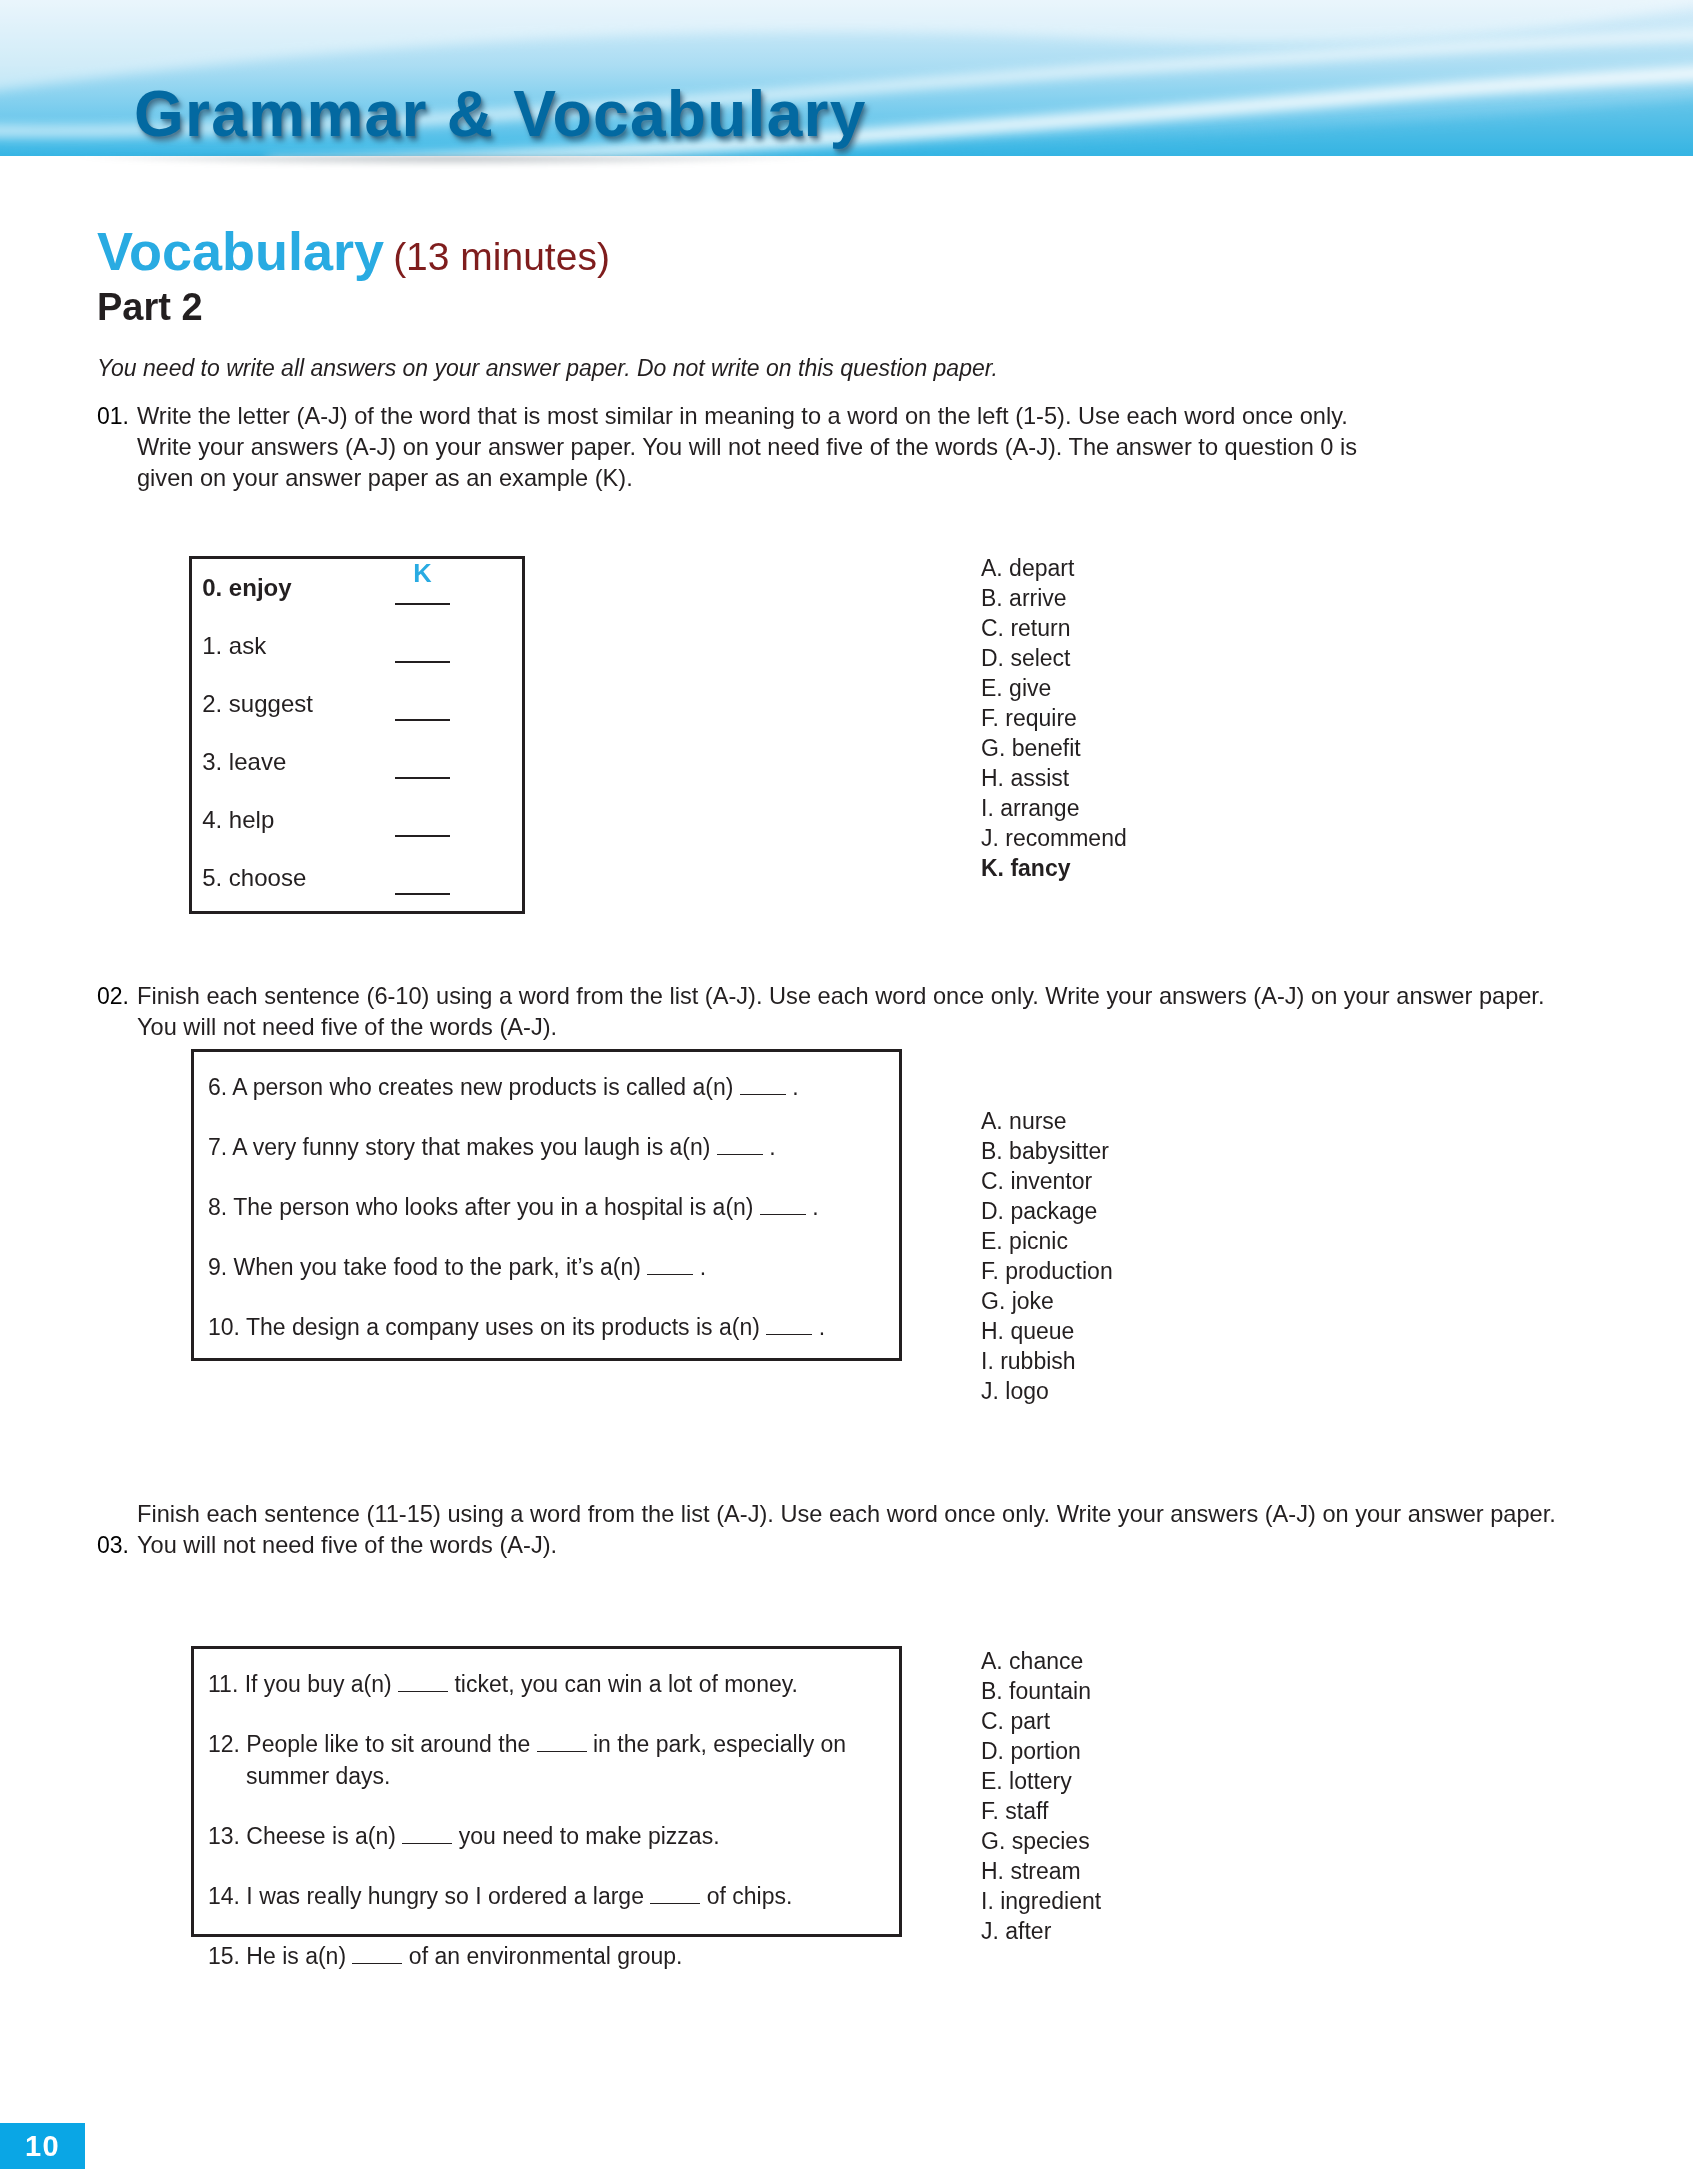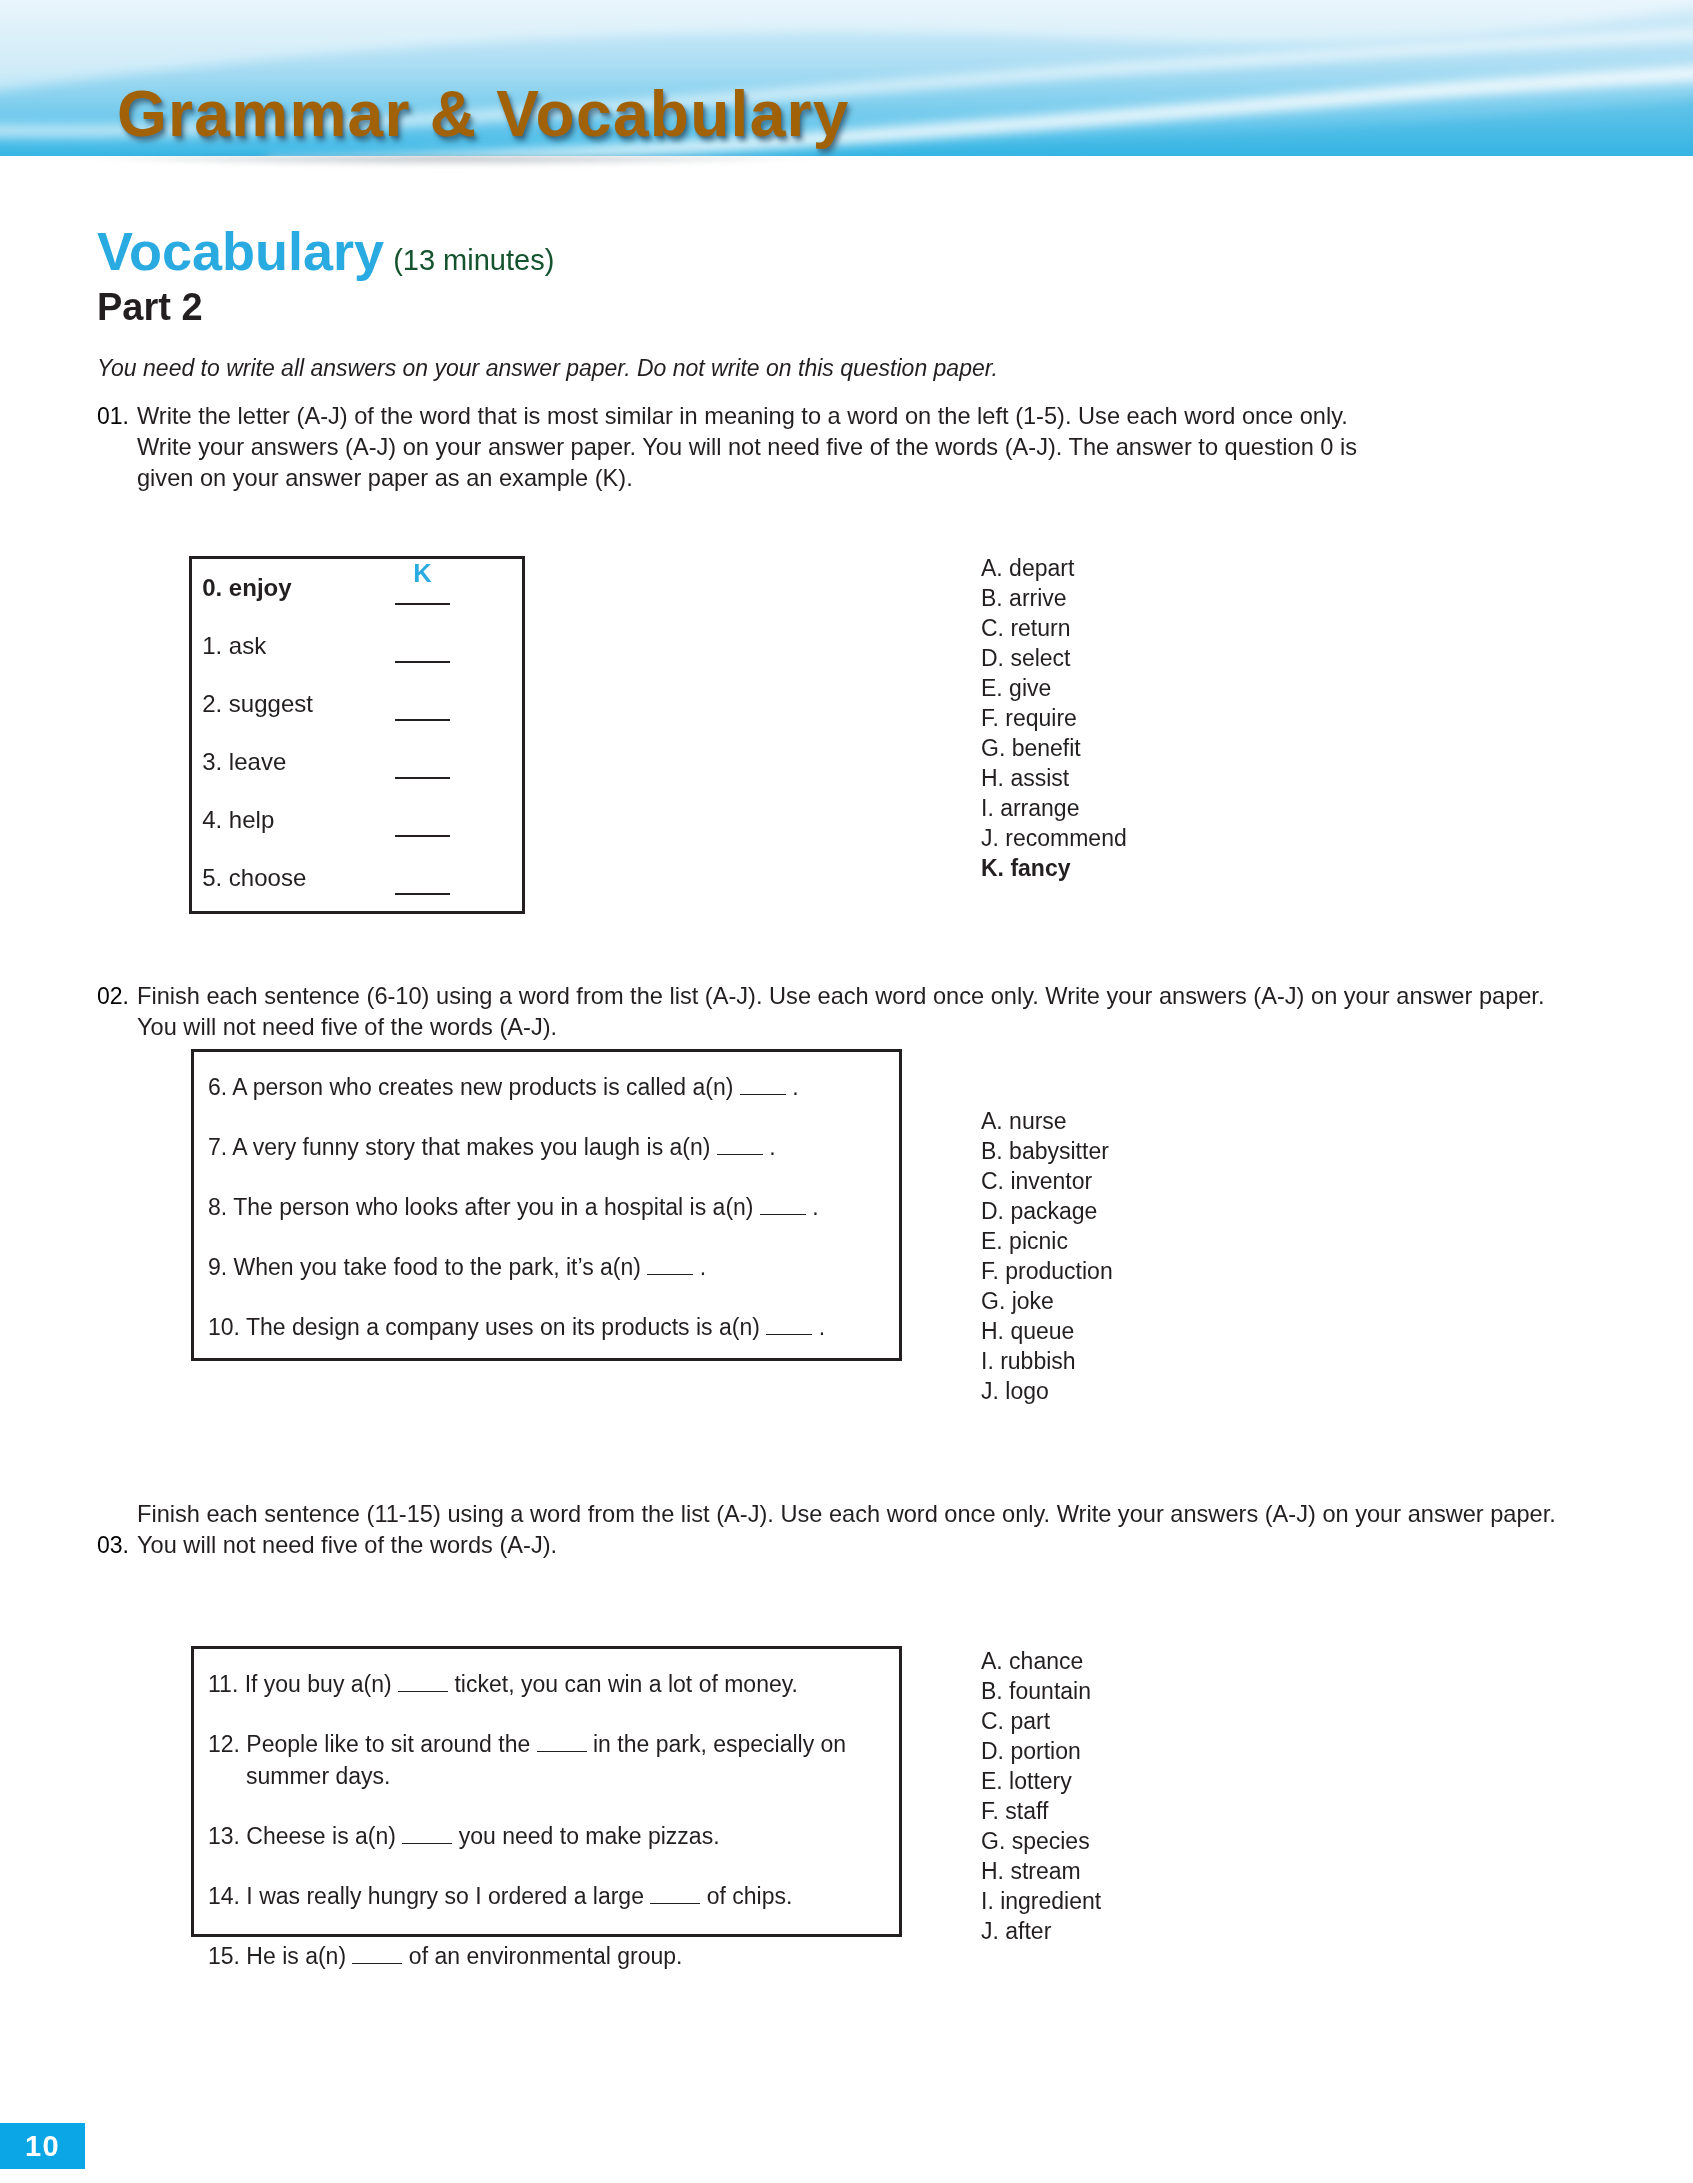--- a/index.html
+++ b/index.html
@@ -4,33 +4,33 @@
 <style>
   html,body{margin:0;padding:0;}
   body{
     width:1694px;height:2183px;position:relative;background:#ffffff;
     font-family:"Liberation Sans",sans-serif;color:#231f20;overflow:hidden;
   }
   
   .banner{position:absolute;left:0;top:0;width:1694px;height:156px;overflow:hidden;}
   .banner svg{position:absolute;left:0;top:0;width:100%;height:100%;}
   .banner-title{
-    position:absolute;left:117px;top:82px;margin:0;
-    font-size:64px;font-weight:bold;letter-spacing:1.3px;color:#a16207;line-height:1;
+    position:absolute;left:134px;top:82px;margin:0;
+    font-size:64px;font-weight:bold;letter-spacing:1.3px;color:#0369a1;line-height:1;
     text-shadow:3.2px 4.5px 5.7px rgba(35,70,95,.55),1.3px 1.9px 1.9px rgba(50,90,115,.35);
   }
   .banner-shadow{
     position:absolute;left:9px;top:156px;width:918px;height:15.3px;
     background:radial-gradient(ellipse 55% 100% at 48% 0%,rgba(90,105,115,.42),rgba(90,105,115,0) 75%);
     filter:blur(1.9px);
   }
   
   .sec-head{position:absolute;left:97px;top:224px;line-height:1;white-space:nowrap;}
   .sec-title{font-size:54px;font-weight:bold;color:#29abe2;}
-  .sec-duration{font-size:29px;color:#14532d;margin-left:9px;}
+  .sec-duration{font-size:39px;color:#7f1d1d;margin-left:9px;}
   .part{position:absolute;left:97px;top:288px;margin:0;font-size:38px;font-weight:bold;line-height:1;}
   .intro{position:absolute;left:97px;top:354px;margin:0;font-size:23px;font-style:italic;line-height:1.3;white-space:nowrap;}
   
   .exercise{position:absolute;left:97px;display:flex;align-items:flex-start;}
   .exnum{font-size:23px;font-weight:normal;color:#000000;line-height:31px;width:40px;flex:0 0 40px;}
   .exlines{font-size:23.6px;line-height:31px;}
   .exline{white-space:nowrap;}
   #ex1{top:401px;}
   #ex2{top:981px;}
   #ex3{top:1499px;align-items:flex-end;}

